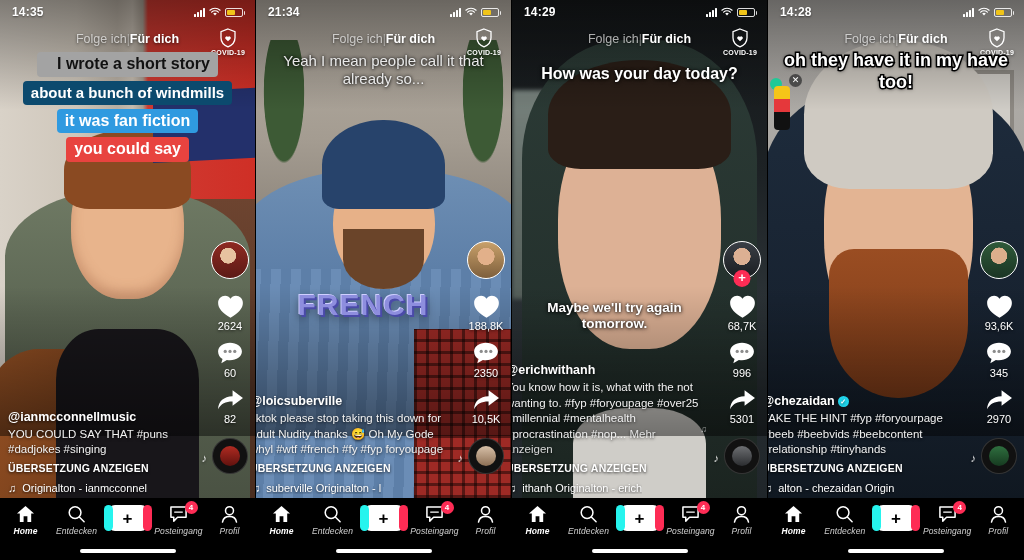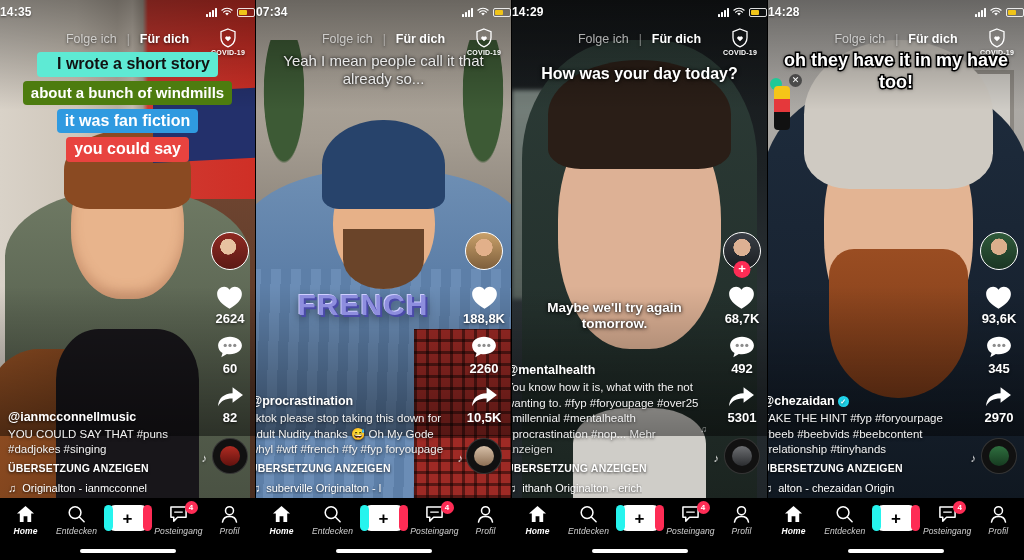--- a/index.html
+++ b/index.html
@@ -155,21 +155,21 @@
   }
   .scrim-bot{
     position:absolute; left:0; right:0; bottom:62px; height:150px;
     background:linear-gradient(rgba(0,0,0,0),rgba(0,0,0,.45)); pointer-events:none;
   }
 
   
   .statusbar{
     position:absolute; top:0; left:0; right:0; height:24px;
     display:flex; align-items:center; justify-content:space-between;
-    padding:0 0; color:#fff;
+    padding:0 12px; color:#fff;
     font-size:12px; font-weight:bold; letter-spacing:.2px;
     text-shadow:0 1px 2px rgba(0,0,0,.5);
   }
   .status-right{ display:flex; align-items:center; gap:4px; }
   .bars{ display:flex; align-items:flex-end; gap:1px; height:9px; }
   .bars i{ display:block; width:2px; background:#fff; border-radius:.5px; }
   .bars i:nth-child(1){height:3px} .bars i:nth-child(2){height:5px}
   .bars i:nth-child(3){height:7px} .bars i:nth-child(4){height:9px}
   .batt{
     width:18px; height:9px; border:1px solid rgba(255,255,255,.85);
@@ -177,21 +177,21 @@
   }
   .batt::after{
     content:""; position:absolute; right:-3px; top:2.5px;
     width:1.5px; height:4px; background:rgba(255,255,255,.85); border-radius:0 1px 1px 0;
   }
   .batt span{ display:block; height:100%; width:58%; background:#f0c419; border-radius:1px; }
 
   
   .feedtabs{
     position:absolute; top:32px; left:0; right:0;
-    display:flex; justify-content:center; align-items:center; gap:10px;
+    display:flex; justify-content:center; align-items:center; 
     color:#fff; font-size:12.5px; text-shadow:0 1px 3px rgba(0,0,0,.6);
   }
   .tab-following{ color:rgba(255,255,255,.66); position:relative; }
   .tab-sep{ color:rgba(255,255,255,.45); font-size:12px; }
   .tab-foryou{ color:#fff; font-weight:bold; }
 
   
   .covid{
     position:absolute; top:28px; right:10px;
     display:flex; flex-direction:column; align-items:center; gap:1px;
@@ -203,22 +203,22 @@
   .capbox-wrap{
     position:absolute; left:0; right:0; top:52px;
     display:flex; flex-direction:column; align-items:center; gap:4px;
   }
   .capbox{
     max-width:94%;
     padding:3px 8px; border-radius:4px;
     font-size:16px; font-weight:bold; line-height:1.18;
     white-space:nowrap;
   }
-  .capbox.c1{ background:#5eead4; color:#111;padding-left:20px; }
-  .capbox.c2{ background:#4d7c0f; color:#fff; font-size:15px;}
+  .capbox.c1{ background:#a3a3a3; color:#111;padding-left:20px; }
+  .capbox.c2{ background:#0c4a6e; color:#fff; font-size:15px;}
   .capbox.c3{ background:#e8433f; color:#fff; }
   .capbox.c4{ background:#2f9ae0; color:#fff; }
 
   
   .overtext{
     position:absolute; left:8px; right:8px;
     text-align:center; color:#fff; font-weight:bold;
     text-shadow:0 0 3px rgba(0,0,0,.85), 0 1px 4px rgba(0,0,0,.7);
     line-height:1.22;
   }
@@ -276,21 +276,21 @@
   .avatar.a3{ background:radial-gradient(circle at 50% 40%, #dcb093 0 30%, rgba(0,0,0,0) 31%), linear-gradient(#3a3f46,#1a1d21); }
   .avatar.a4{ background:radial-gradient(circle at 50% 38%, #dbae8c 0 28%, rgba(0,0,0,0) 29%), linear-gradient(#2f5a3a,#1b3524); }
   .follow-plus{
     position:absolute; left:50%; bottom:-8px; transform:translateX(-50%);
     width:17px; height:17px; border-radius:50%;
     background:#fe2c55; color:#fff; font-size:13px; font-weight:bold;
     line-height:16px; text-align:center;
   }
   .rail-item{ display:flex; flex-direction:column; align-items:center; gap:1px; }
   .rail-count{
-    font-size:13px; font-weight:bold; color:#fff;
+    font-size:11px; font-weight:normal; color:#fff;
     text-shadow:0 1px 3px rgba(0,0,0,.75);
   }
   .disc{
     width:36px; height:36px; border-radius:50%; margin-top:4px;
     background:radial-gradient(circle, #3a3a3a 0 22%, #111 23% 100%);
     border:1px solid rgba(255,255,255,.15);
     position:relative; overflow:hidden;
   }
   .disc .art{
     position:absolute; inset:7px; border-radius:50%;
@@ -524,21 +524,21 @@
         <div class="p2plaid"></div>
         <div class="p2head"></div>
         <div class="p2beard"></div>
         <div class="p2beanie"></div>
       </div>
       <div class="scrim-top"></div>
       <div class="scrim-bot"></div>
     </div>
 
     <div class="statusbar">
-      <span>07:34</span>
+      <span>21:34</span>
       <span class="status-right">
         <span class="bars">
             <i></i>
             <i></i>
             <i></i>
             <i></i>
           </span>
         <svg width="12" height="10" viewBox="0 0 12 10">
           <path d="M6 8.6 4.2 6.6a2.6 2.6 0 0 1 3.6 0z" fill="#fff"></path>
           <path d="M2.6 5.1a5 5 0 0 1 6.8 0" stroke="#fff" stroke-width="1.2" fill="none" stroke-linecap="round"></path>
@@ -577,37 +577,37 @@
         </svg>
         <span class="rail-count">188,8K</span>
       </div>
       <div class="rail-item">
         <svg width="26" height="25" viewBox="0 0 24 23">
           <path d="M12 1.5c6.1 0 11 3.6 11 8.1 0 4.5-4.9 8.1-11 8.1-1 0-2-.1-2.9-.3L4 20.5l1.1-3.9C2.6 15.1 1 12.7 1 9.6 1 5.1 5.9 1.5 12 1.5z" fill="#fff"></path>
           <circle cx="7.6" cy="9.6" r="1.5" fill="#8c8c8c"></circle>
             <circle cx="12" cy="9.6" r="1.5" fill="#8c8c8c"></circle>
             <circle cx="16.4" cy="9.6" r="1.5" fill="#8c8c8c"></circle>
         </svg>
-        <span class="rail-count">2260</span>
+        <span class="rail-count">2350</span>
       </div>
       <div class="rail-item">
         <svg width="27" height="24" viewBox="0 0 26 22">
           <path d="M15 1.5 25 9l-10 7.5v-4C8 12.5 4 14.5 1 20c.5-8 5.5-12 14-12.5z" fill="#fff"></path>
         </svg>
         <span class="rail-count">10,5K</span>
       </div>
       <div class="disc d2">
           <div class="art"></div>
         </div>
     </div>
     <span class="note-fly">♪</span>
 
     <div class="meta shift-left">
       <div class="username">
-        <span>@procrastination</span>
+        <span>@loicsuberville</span>
       </div>
       <div class="desc">tiktok please stop taking this down for adult Nudity thanks 😅 Oh My Gode whyl #wtf #french #fy #fyp foryoupage</div>
       <div class="translate">ÜBERSETZUNG ANZEIGEN</div>
     </div>
     <div class="musicrow shift-left">
       <span class="music-note">♫</span>
       <span class="music-text">suberville    Originalton - l</span>
     </div>
 
     <div class="navbar">
@@ -709,38 +709,38 @@
         </svg>
         <span class="rail-count">68,7K</span>
       </div>
       <div class="rail-item">
         <svg width="26" height="25" viewBox="0 0 24 23">
           <path d="M12 1.5c6.1 0 11 3.6 11 8.1 0 4.5-4.9 8.1-11 8.1-1 0-2-.1-2.9-.3L4 20.5l1.1-3.9C2.6 15.1 1 12.7 1 9.6 1 5.1 5.9 1.5 12 1.5z" fill="#fff"></path>
           <circle cx="7.6" cy="9.6" r="1.5" fill="#8c8c8c"></circle>
             <circle cx="12" cy="9.6" r="1.5" fill="#8c8c8c"></circle>
             <circle cx="16.4" cy="9.6" r="1.5" fill="#8c8c8c"></circle>
         </svg>
-        <span class="rail-count">492</span>
+        <span class="rail-count">996</span>
       </div>
       <div class="rail-item">
         <svg width="27" height="24" viewBox="0 0 26 22">
           <path d="M15 1.5 25 9l-10 7.5v-4C8 12.5 4 14.5 1 20c.5-8 5.5-12 14-12.5z" fill="#fff"></path>
         </svg>
         <span class="rail-count">5301</span>
       </div>
       <div class="disc d3">
           <div class="art"></div>
         </div>
     </div>
     <span class="note-fly">♪</span>
     <span class="note-fly2">♫</span>
 
     <div class="meta shift-left">
       <div class="username">
-        <span>@mentalhealth</span>
+        <span>@erichwithanh</span>
       </div>
       <div class="desc">
         <span>You know how it is, what with the not wanting to. #fyp #foryoupage #over25 #millennial #mentalhealth #procrastination #nop...</span>
         <span class="more">Mehr anzeigen</span>
       </div>
       <div class="translate">ÜBERSETZUNG ANZEIGEN</div>
     </div>
     <div class="musicrow shift-left">
       <span class="music-note">♫</span>
       <span class="music-text">ithanh    Originalton - erich</span>

